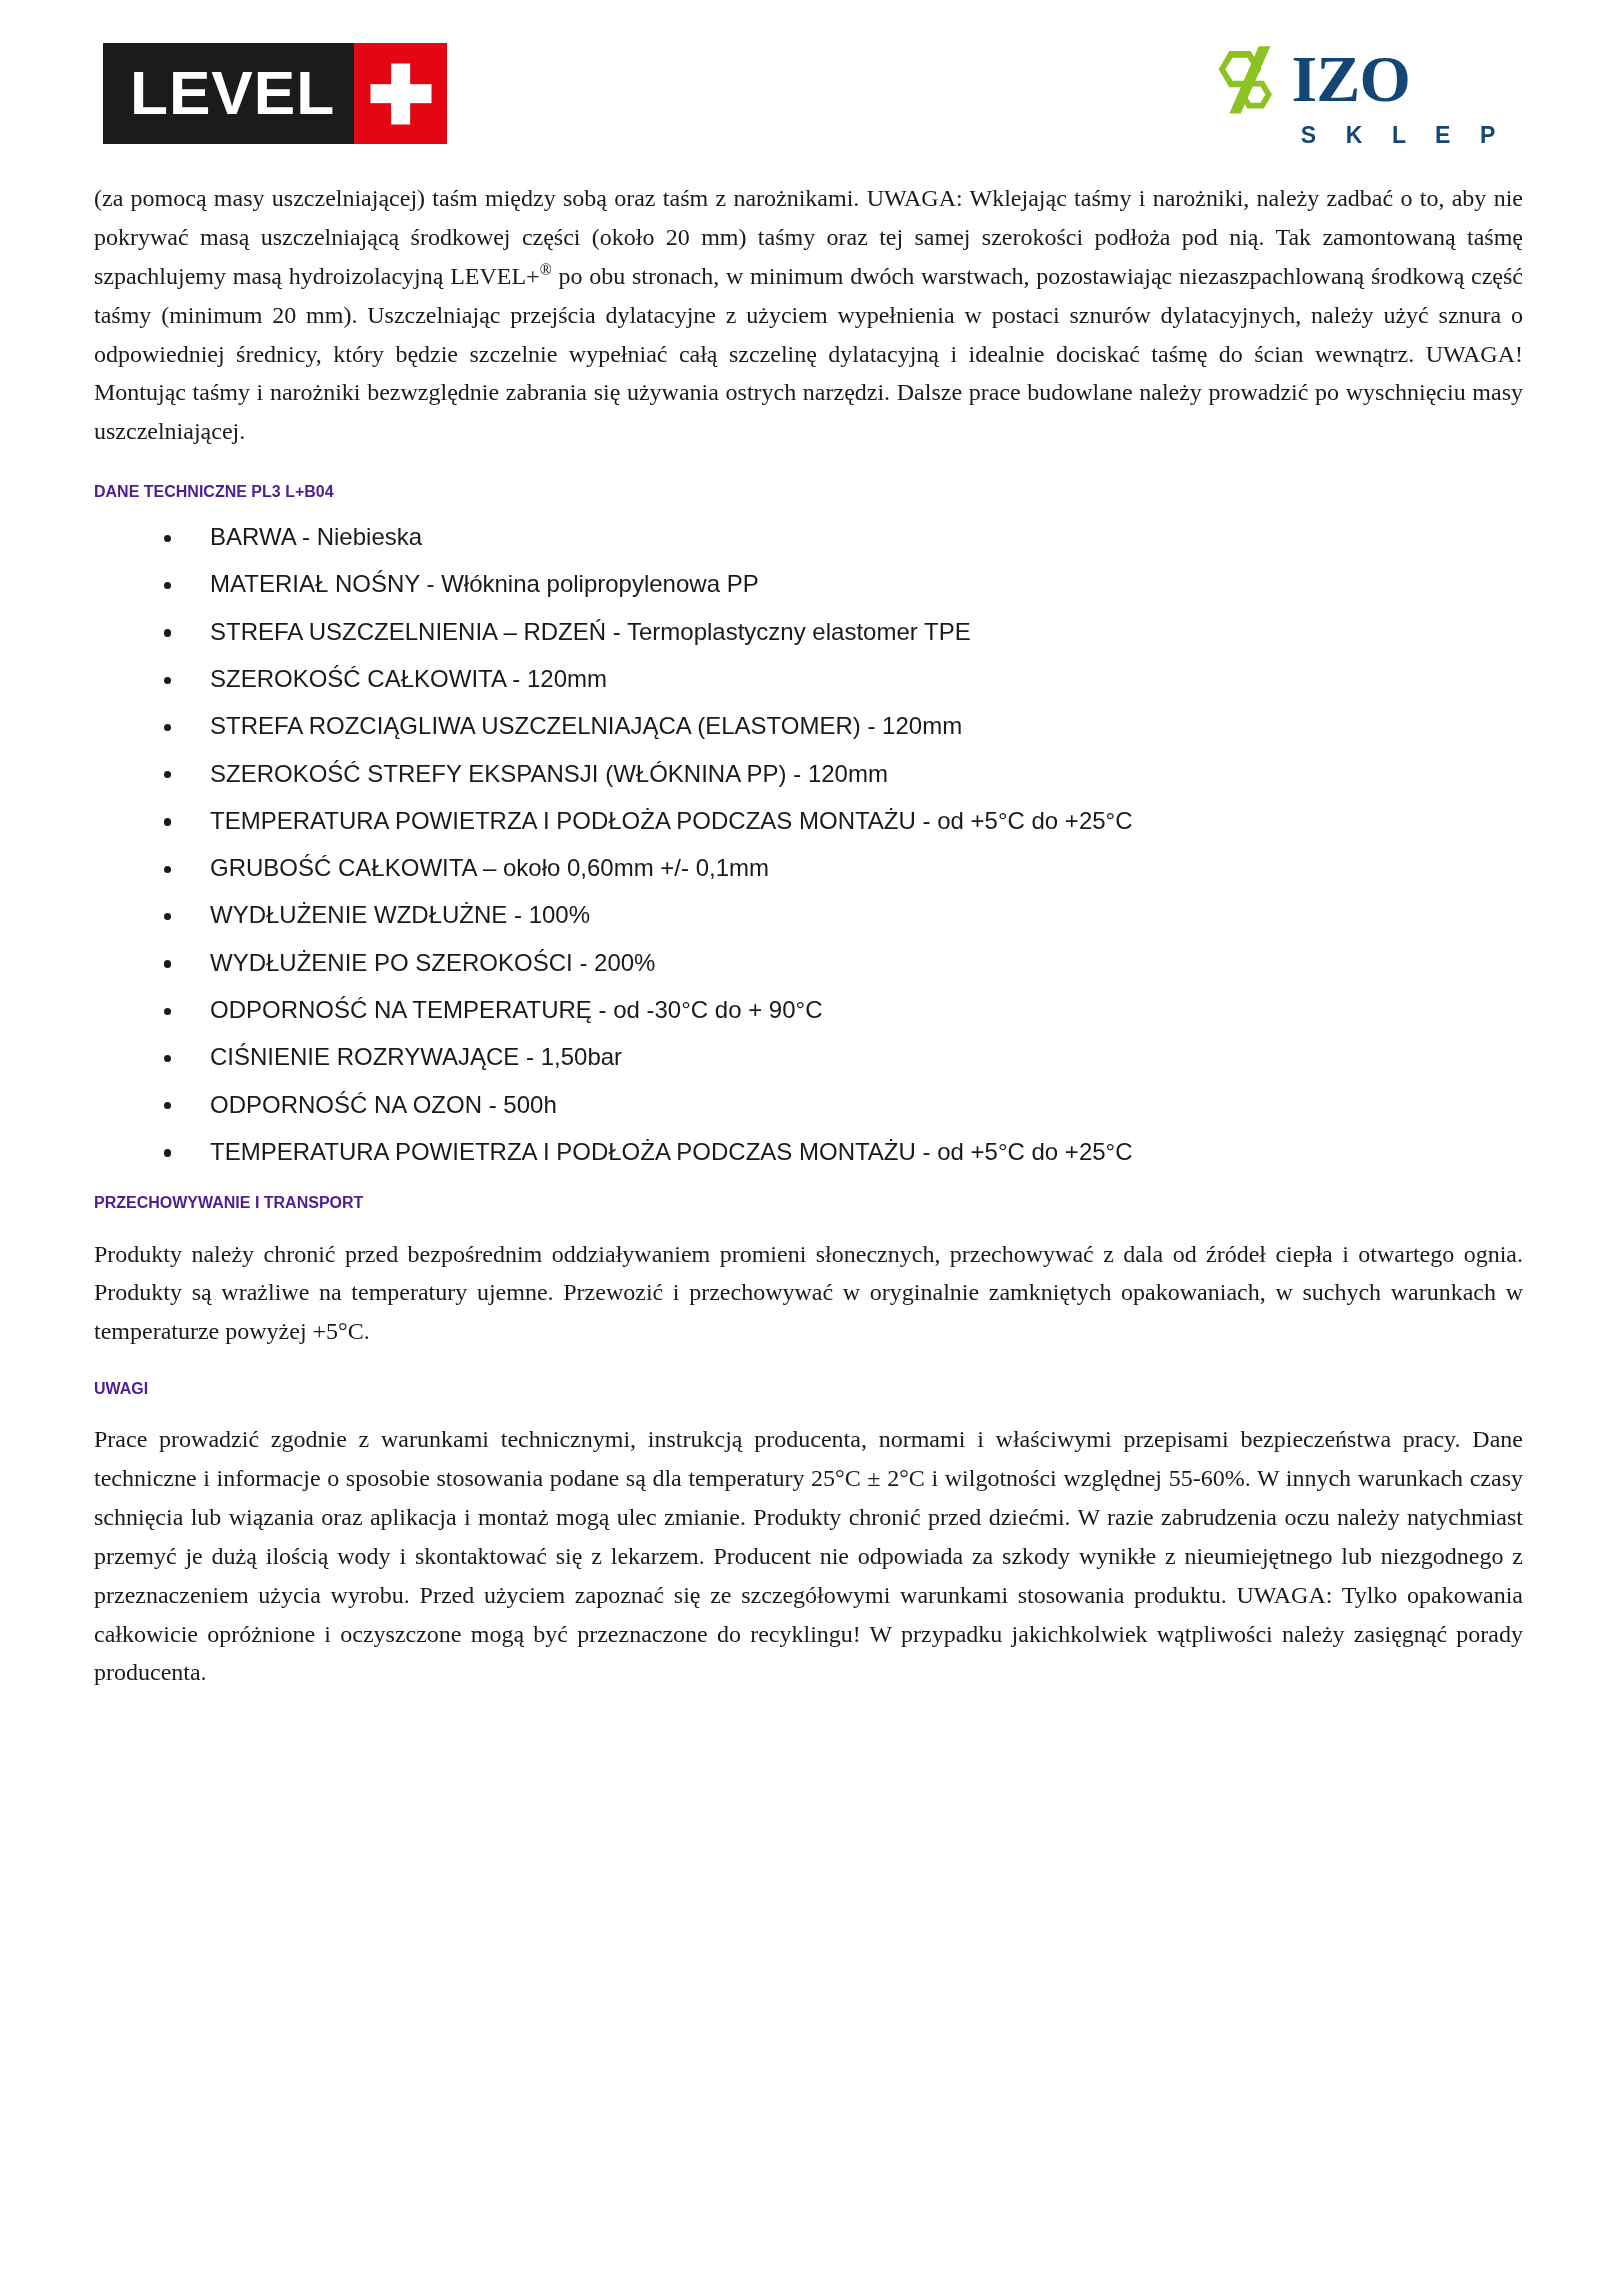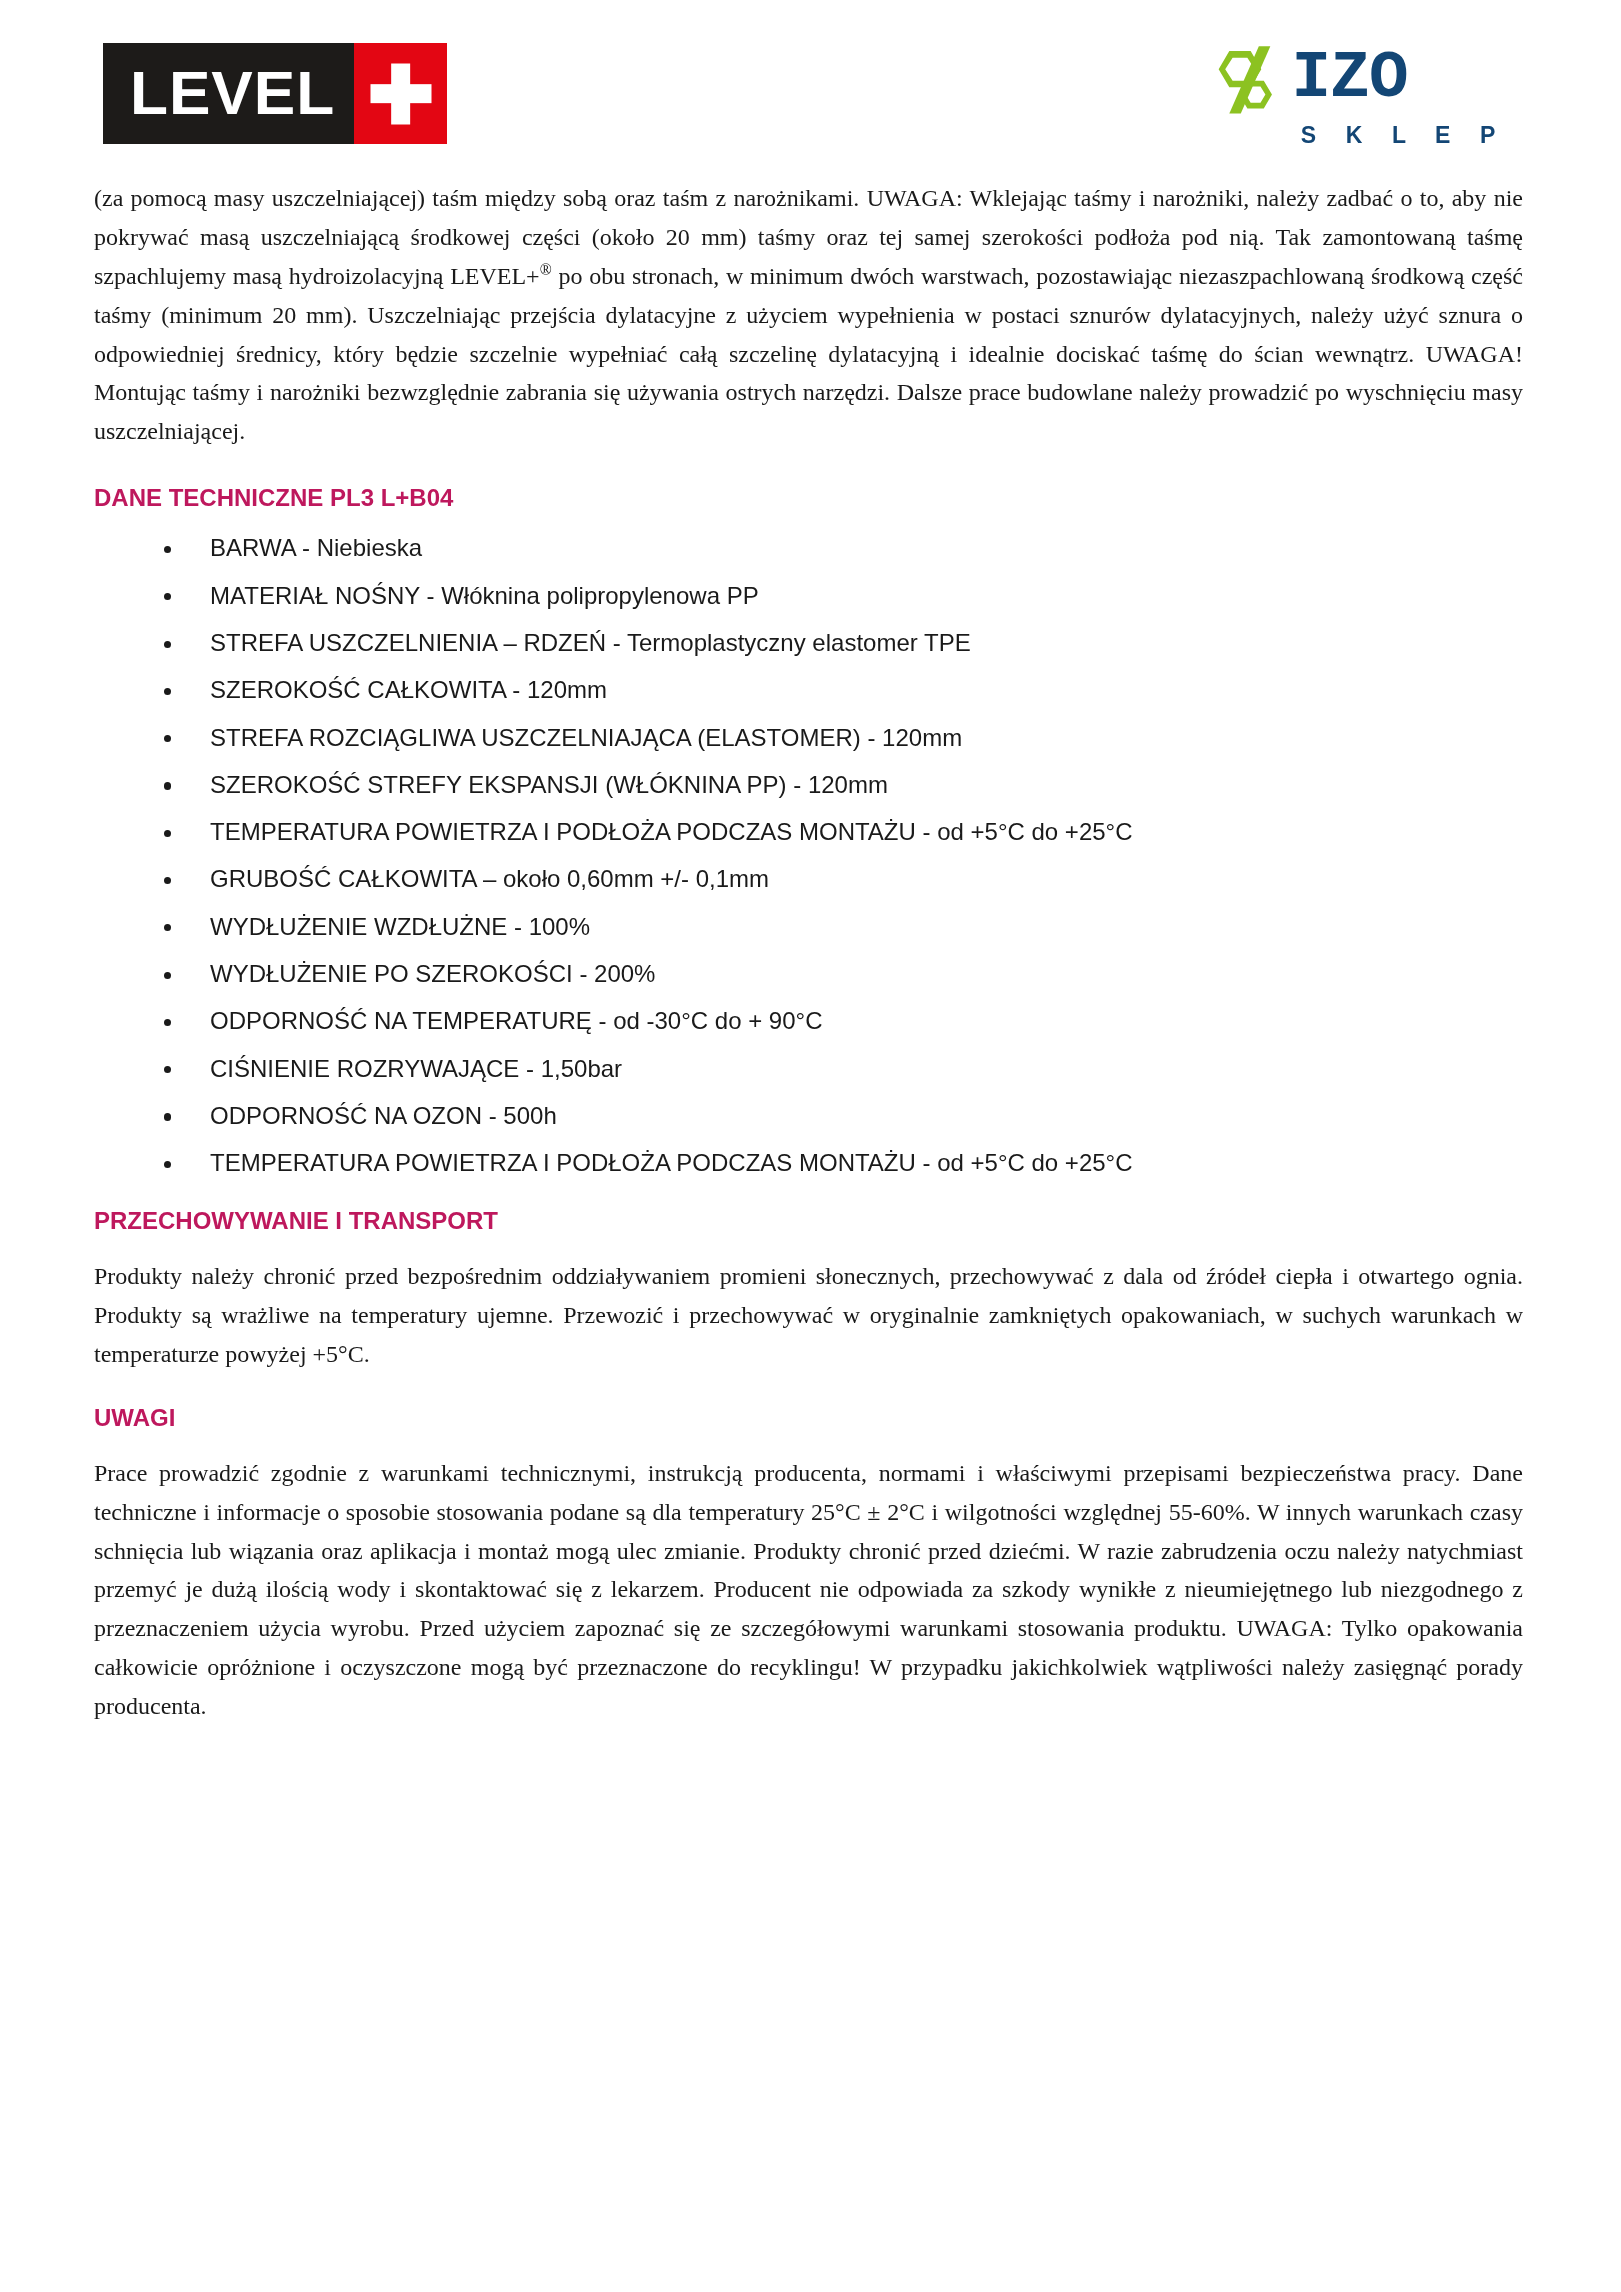--- a/index.html
+++ b/index.html
@@ -100,21 +100,21 @@
     align-items: center;
   }
   .logo-izo-mark {
     width: 82px;
     height: 82px;
     margin-right: 1.8px;
     flex: none;
   }
   .logo-izo-word {
     color: #134675;
-    font-family: Liberation Mono, monospace;
+    font-family: Liberation Serif, serif;
     font-weight: bold;
     font-size: 66px;
     line-height: 0.9;
     letter-spacing: -0.9px;
   }
   .logo-izo-sub {
     color: #134675;
     font-family: "Liberation Sans", "DejaVu Sans", sans-serif;
     font-weight: bold;
     font-size: 23px;
@@ -134,23 +134,23 @@
     line-height: 1.62;
     text-align: justify;
     text-justify: inter-word;
     margin: 0 0 23px 0;
     color: #1a1a1a;
     font-weight: normal;
     font-family: Liberation Serif, serif;
   }
 
   .heading {
-    font-size: 24px;
-    font-weight: bold;
-    color: #be185d;
+    font-size: 16px;
+    font-weight: bold;
+    color: #4c1d95;
     margin: 27px 0 19.7px 0;
     line-height: 1.4;
   }
   .heading.first { margin-top: 30px; }
 
   ul.spec-list {
     list-style: none;
     margin: 0 0 27px 0;
     padding: 0;
   }

